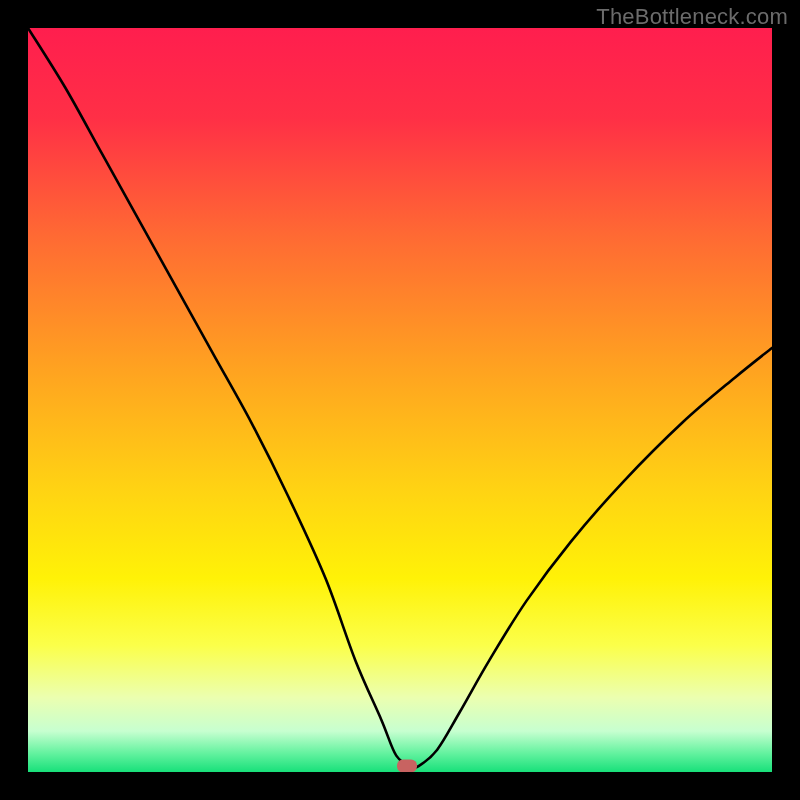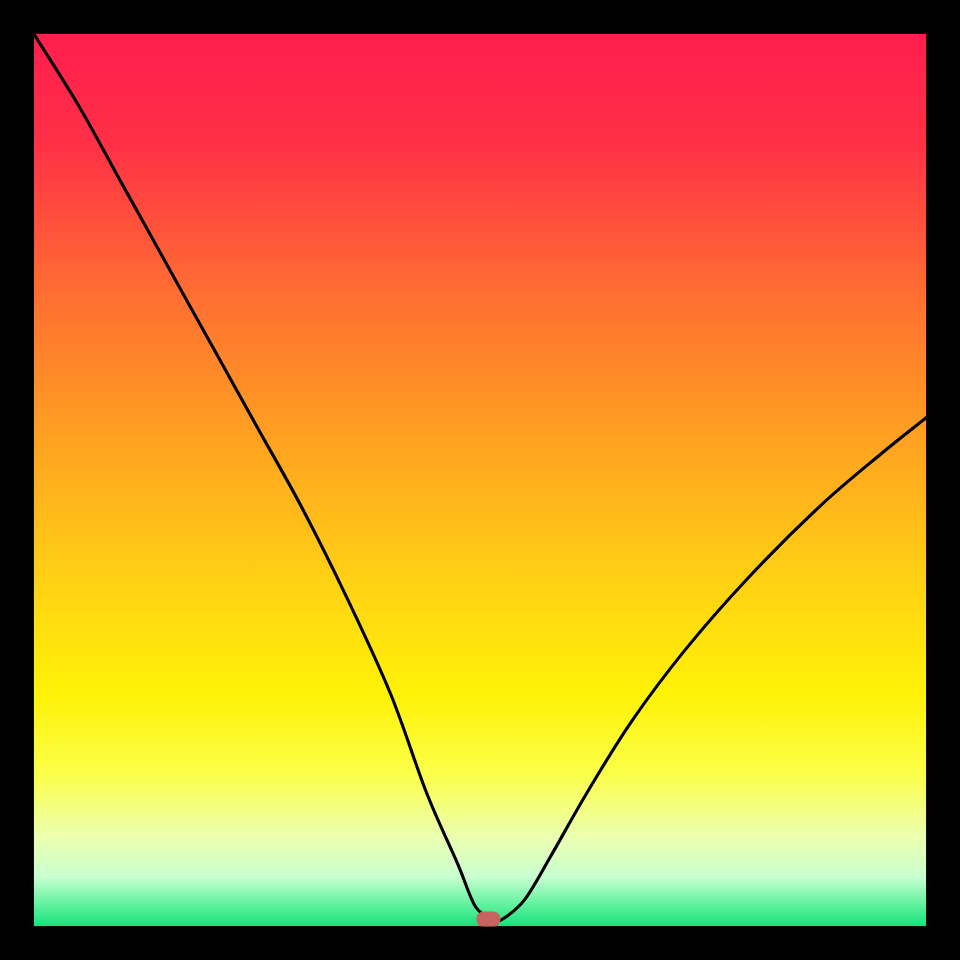--- a/index.html
+++ b/index.html
@@ -84,14 +84,15 @@
       <rect x="0" y="0" width="100" height="100" fill="url(#bg-grad)"></rect>
     </svg>
 
     <svg class="curve" viewBox="0 0 100 100" preserveAspectRatio="none">
       <path id="curve-path" d="M 0 0 C 0.8333333333333334 1.3333333333333333, 3.333333333333333 5.166666666666666, 5 8 C 6.666666666666667 10.833333333333334, 8.333333333333334 14, 10 17 C 11.666666666666666 20, 13.333333333333334 23, 15 26 C 16.666666666666668 29, 18.333333333333332 32, 20 35 C 21.666666666666668 38, 23.333333333333332 40.99999999999999, 25 43.99999999999999 C 26.666666666666668 46.99999999999999, 28.333333333333332 49.83333333333333, 30 53 C 31.666666666666668 56.16666666666667, 33.333333333333336 59.5, 35 63 C 36.666666666666664 66.5, 38.5 70.33333333333333, 40 74 C 41.5 77.66666666666667, 42.75 81.83333333333333, 44 85 C 45.25 88.16666666666667, 46.583333333333336 90.86666666666667, 47.5 93 C 48.416666666666664 95.13333333333333, 48.833333333333336 96.76666666666667, 49.5 97.8 C 50.166666666666664 98.83333333333333, 51 98.96666666666667, 51.5 99.2 C 52 99.43333333333334, 51.916666666666664 99.56666666666666, 52.5 99.2 C 53.083333333333336 98.83333333333334, 54.08333333333334 98.2, 55.00000000000001 97 C 55.91666666666667 95.8, 56.83333333333333 94, 57.99999999999999 92 C 59.16666666666666 90, 60.5 87.5, 62 85 C 63.5 82.5, 65.16666666666667 79.66666666666667, 67 77 C 68.83333333333333 74.33333333333333, 70.83333333333333 71.66666666666667, 73 69 C 75.16666666666667 66.33333333333333, 77.5 63.666666666666664, 80 61 C 82.5 58.333333333333336, 85.5 55.333333333333336, 88 53 C 90.5 50.666666666666664, 93 48.666666666666664, 95 47 C 97 45.333333333333336, 99.16666666666667 43.66666666666667, 100 43.00000000000001" fill="none" stroke-width="0.35" stroke-linecap="round" stroke-linejoin="round" stroke="#000000"></path>
     </svg>
 
     <div class="marker" id="marker" style="left: 379.44px; top: 738.048px; background: rgb(200, 99, 97);"></div>
   </div>
 
+  <div class="watermark">TheBottleneck.com</div>
 
 </div>
 
 </body></html>

